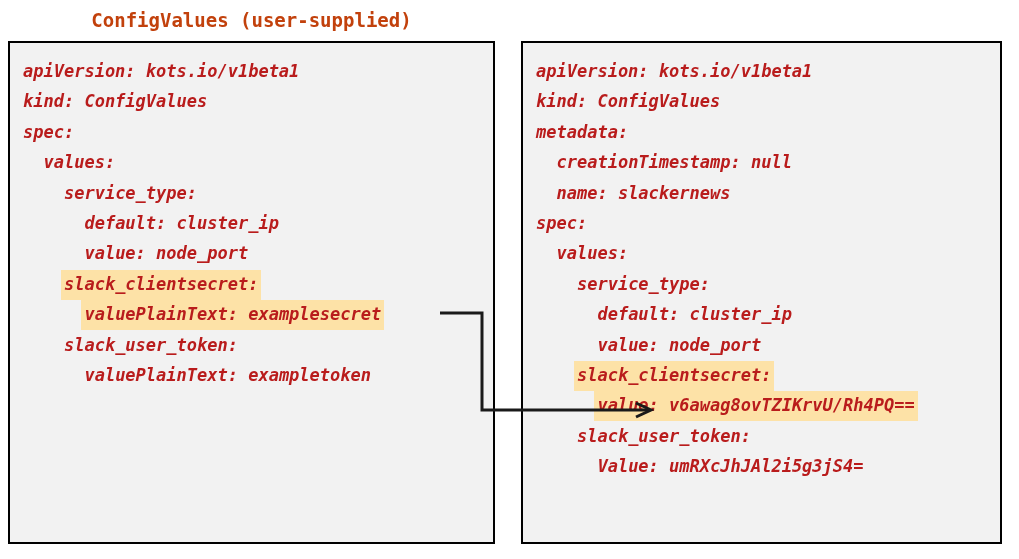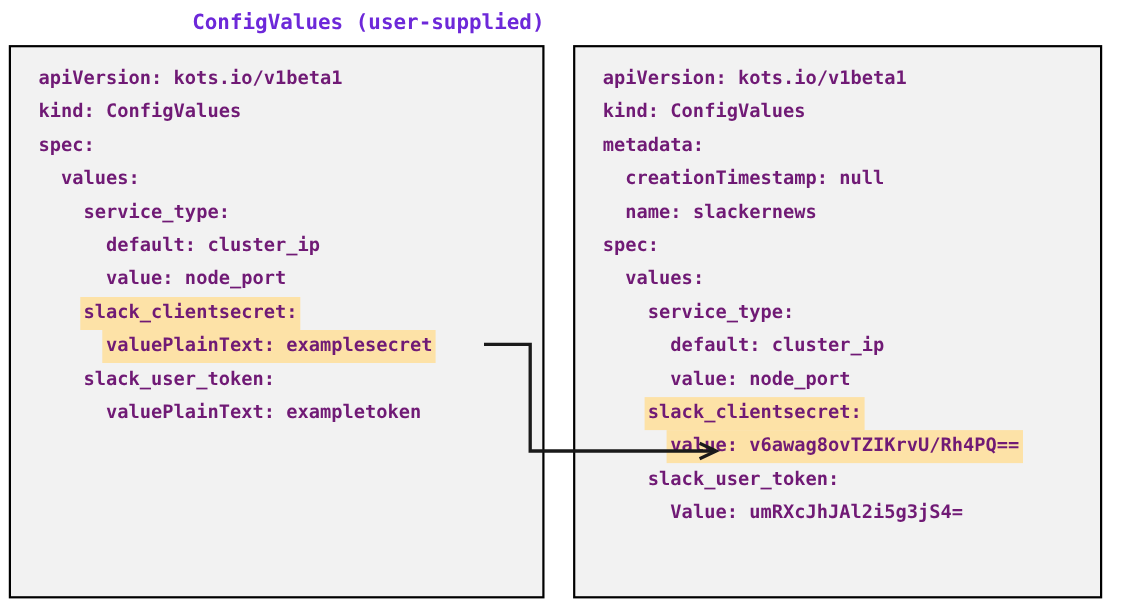--- a/index.html
+++ b/index.html
@@ -19,22 +19,22 @@
   }
 
   
   .panel-title {
     position: absolute;
     top: 8px;
     font-family: "DejaVu Sans Mono", monospace;
     font-size: 19px;
     font-weight: bold;
     letter-spacing: 0px;
-    color: #6d28d9;
-    text-align: right;
+    color: #c2410c;
+    text-align: center;
     white-space: pre;
     line-height: 24px;
   }
   #title-left  { left: 8px;   width: 487px; }
   #title-right { left: 521px; width: 481px; }
 
   
   .panel-box {
     position: absolute;
     top: 41px;
@@ -43,28 +43,29 @@
     background: #f2f2f2;
     border: 2px solid #000000;
   }
   #box-left  { left: 8px;   width: 487px; }
   #box-right { left: 521px; width: 481px; }
 
   
   .code {
     position: absolute;
     top: 0;
-    left: 12px;
+    left: 0;
     padding: 13px 0 0 0;
     font-family: "DejaVu Sans Mono", monospace;
     font-size: 17px;
     font-weight: bold;
-    color: #701a75;
+    color: #b91c1c;
     white-space: pre;
     line-height: 30.4px;
+    font-style: italic;
   }
   .code-line {
     display: block;
     height: 30.4px;
     padding-left: 13px;
     white-space: pre;
   }
   .code-line > .seg {
     display: inline-block;
     white-space: pre;

